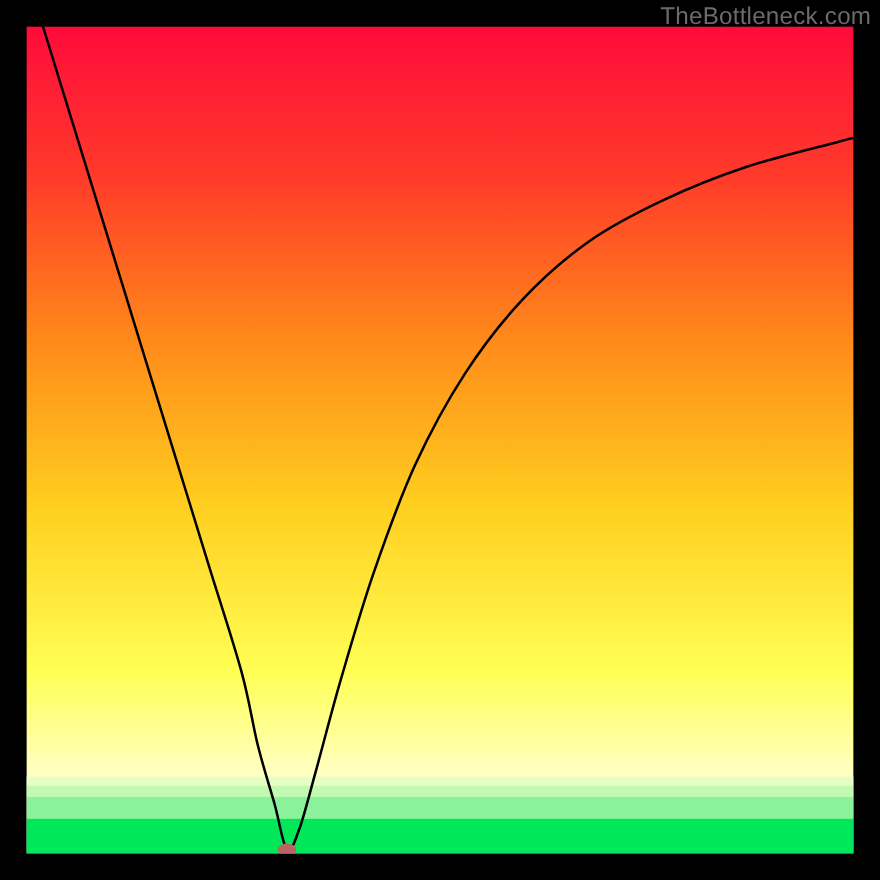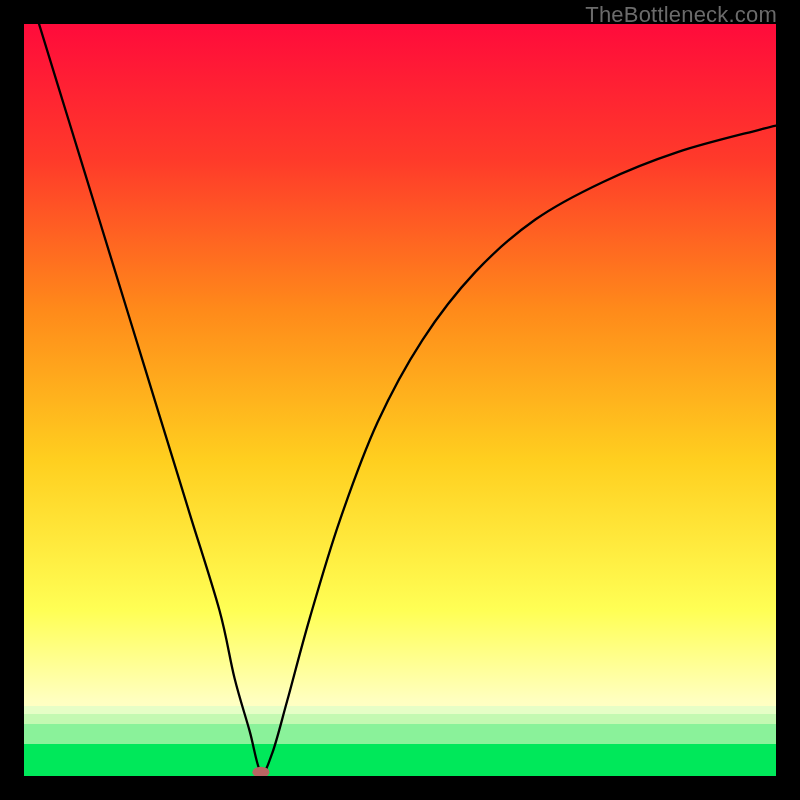--- a/index.html
+++ b/index.html
@@ -22,21 +22,21 @@
   .plot-area {
     position: absolute;
     left: 0;
     top: 0;
     width: 752px;
     height: 752px;
   }
   .watermark {
     position: absolute;
     top: 2px;
-    right: 23px;
+    right: 8px;
     color: #6b6b6b;
     font-size: 22px;
     font-weight: 500;
     letter-spacing: 0.2px;
     font-family: Arial, Helvetica, sans-serif;
   }
 </style>
 </head>
 <body>
 

